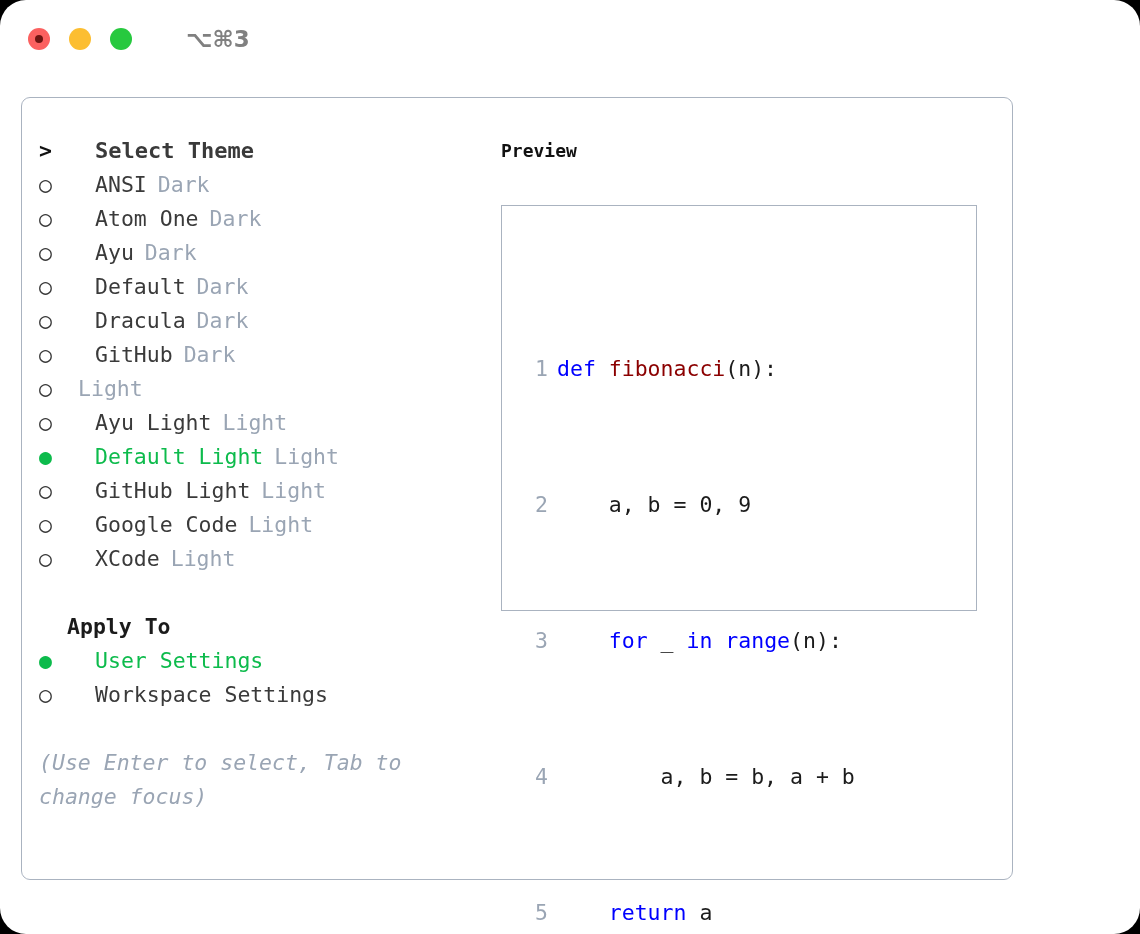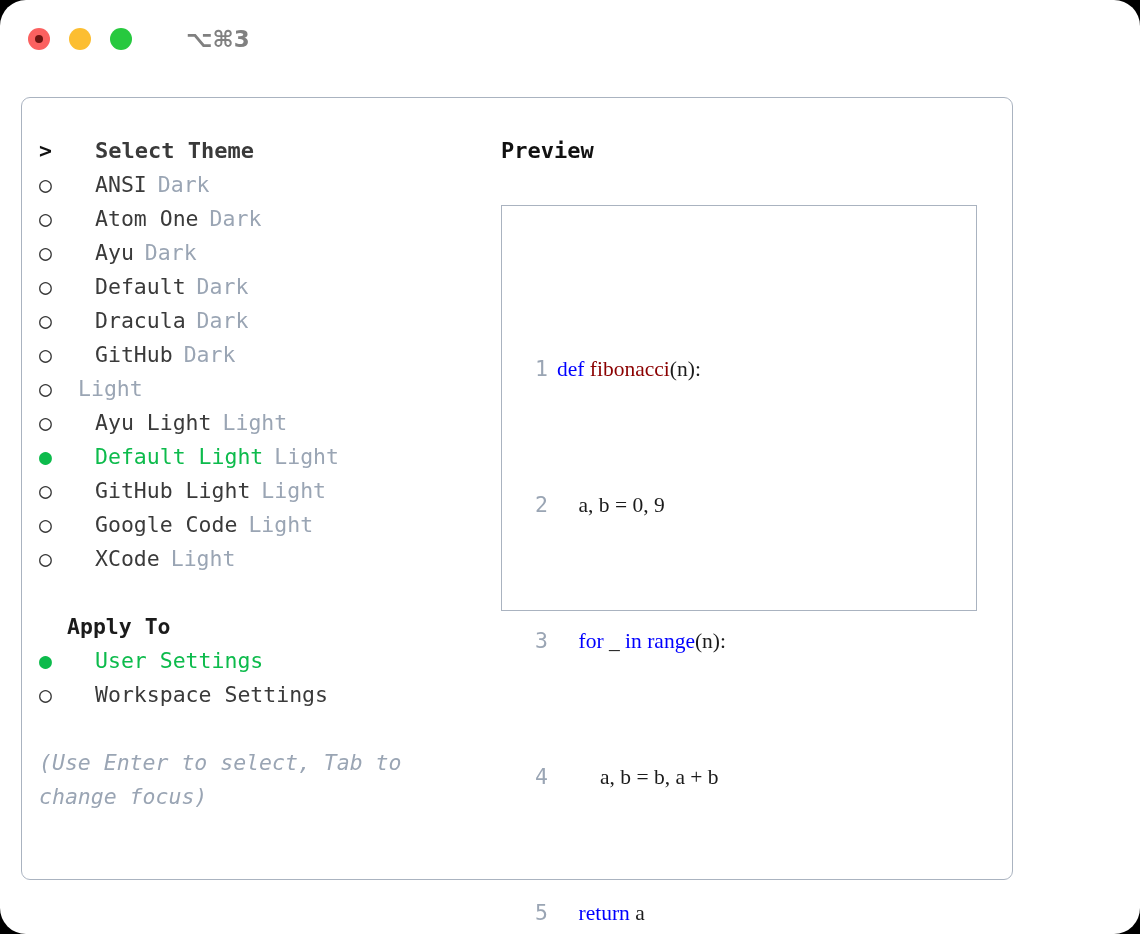--- a/index.html
+++ b/index.html
@@ -142,21 +142,21 @@
   }
 
   
   .right-pane {
     position: absolute;
     left: 479px;
     top: 36px;
     width: 500px;
   }
   .preview-title {
-    font-size: 22px;
+    font-size: 18px;
     font-weight: bold;
     color: #111111;
     line-height: 34px;
     white-space: pre;
   }
   .preview-box {
     margin-top: 37px;
     width: 476px;
     height: 406px;
     border: 1.4px solid #aab3c0;
@@ -172,21 +172,21 @@
     line-height: 34px;
     white-space: pre;
   }
   .code-line { white-space: pre; }
   .ln {
     display: inline-block;
     width: 28px;
     text-align: right;
     color: #9aa5b4;
   }
-  .code-body { margin-left: 9px; white-space: pre; font-family: Liberation Serif, serif; }
+  .code-body { margin-left: 9px; white-space: pre; }
   .kw   { color: #0000ff; }
   .fn   { color: #8b0000; }
   .plain{ color: #1b1b1b; }
 </style>
 </head>
 <body>
 
 <div class="window">
 
   <div class="titlebar">

